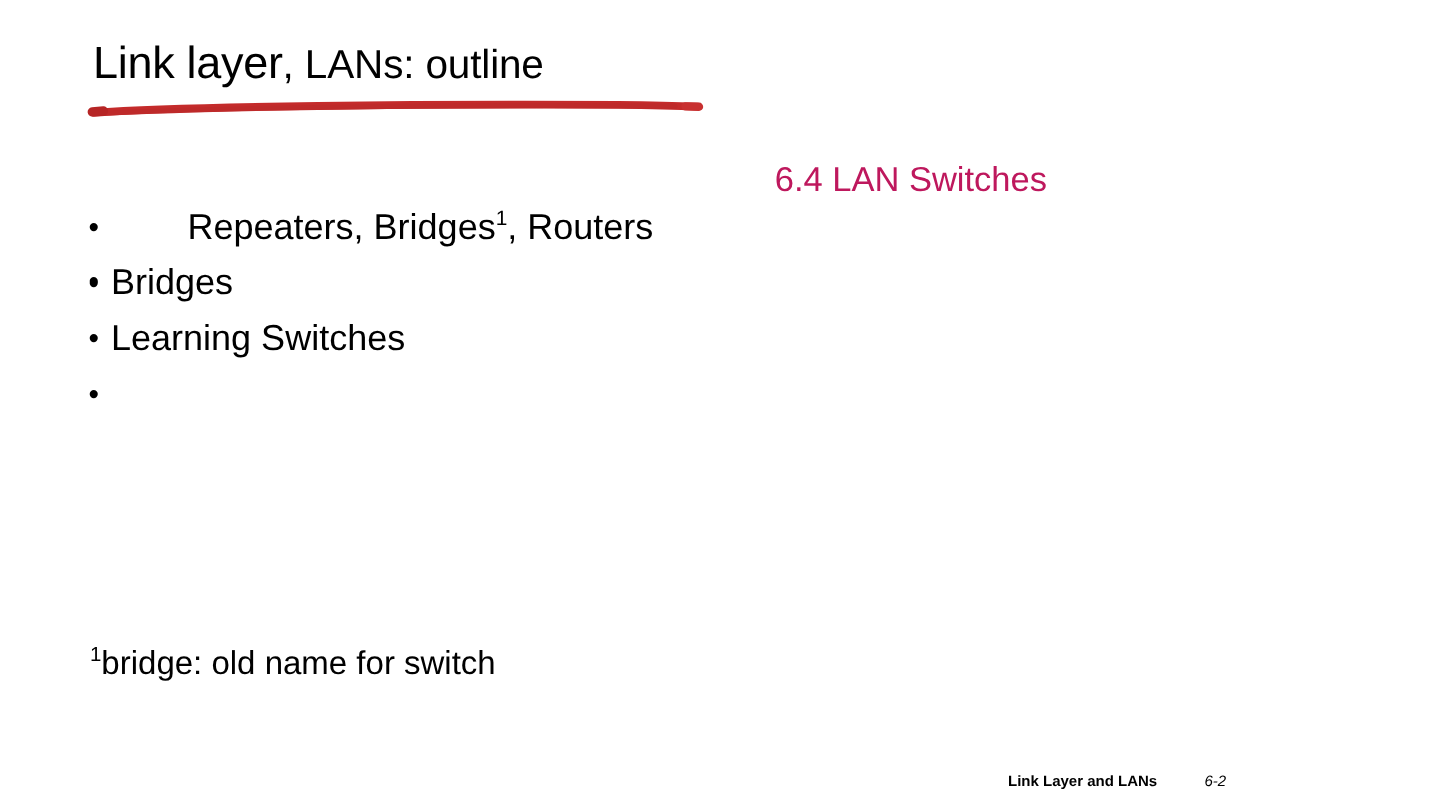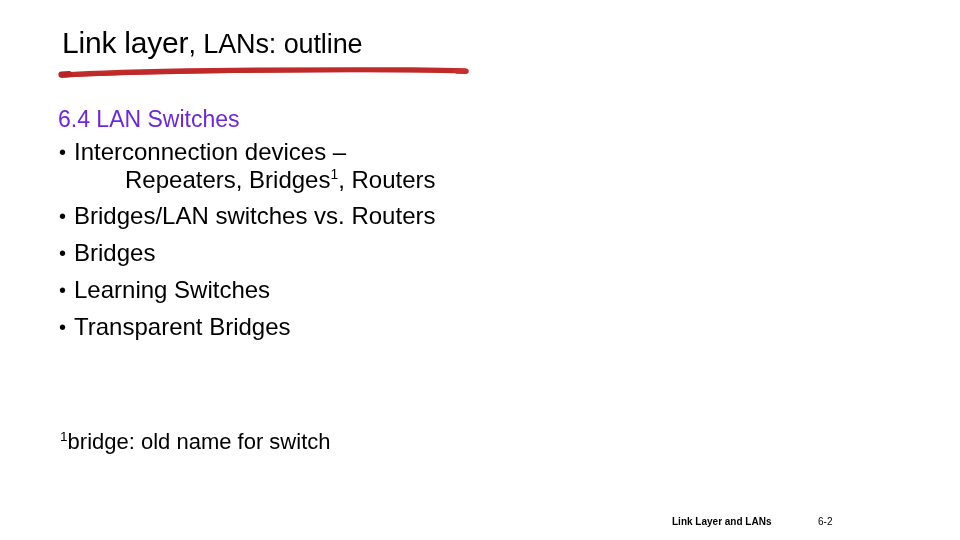--- a/index.html
+++ b/index.html
@@ -55,24 +55,25 @@
 
   
   .body-block {
     position: absolute;
     left: 58px;
     top: 104px;
     width: 640px;
   }
   .section-heading {
     font-size: 23px;
-    color: #6d28d9;
+    color: #be185d;
     line-height: 30px;
     margin: 0 0 4px 0;
     white-space: nowrap;
+    text-align: right;
   }
   .bullet-list {
     list-style: none;
     margin: 0;
     padding: 0;
   }
   .bullet-item {
     position: relative;
     font-size: 24px;
     line-height: 28px;
@@ -128,26 +129,27 @@
     left: 0;
     top: 0;
     font-size: 10px;
     line-height: 14px;
     color: #000000;
     white-space: nowrap;
     font-weight: bold;
   }
   .footer-pagenum {
     position: absolute;
-    left: 146px;
+    left: 131px;
     top: 0;
     font-size: 10px;
     line-height: 14px;
     color: #000000;
     white-space: nowrap;
+    font-style: italic;
   }
 </style>
 </head>
 <body>
 
 <div class="slide">
 
   <div class="title-block">
     <span class="title-main">Link layer</span><span class="title-rest">, LANs: outline</span>
   </div>
@@ -159,38 +161,38 @@
     <path d="M405,12.9 L414,13.2" fill="none" stroke="#C83030" stroke-width="5.6" stroke-linecap="round"></path>
   </svg>
 
   <div class="body-block">
 
     <div class="section-heading">6.4 LAN Switches</div>
 
     <ul class="bullet-list">
 
       <li class="bullet-item two-line">
-        <span class="dot">•</span><span>Interconnection devices –</span>
+        <span class="dot">•</span>
         <span class="bullet-line2"><span>Repeaters, Bridges</span><sup>1</sup><span>, Routers</span></span>
       </li>
 
       <li class="bullet-item">
-        <span class="dot">•</span><span>Bridges/LAN switches vs. Routers</span>
+        <span class="dot">•</span>
       </li>
 
       <li class="bullet-item">
         <span class="dot">•</span><span>Bridges</span>
       </li>
 
       <li class="bullet-item">
         <span class="dot">•</span><span>Learning Switches</span>
       </li>
 
       <li class="bullet-item">
-        <span class="dot">•</span><span>Transparent Bridges</span>
+        <span class="dot">•</span>
       </li>
 
     </ul>
   </div>
 
   <div class="footnote"><sup>1</sup><span>bridge: old name for switch</span></div>
 
   <div class="footer">
     <span class="footer-label">Link Layer and LANs</span>
     <span class="footer-pagenum">6-2</span>

